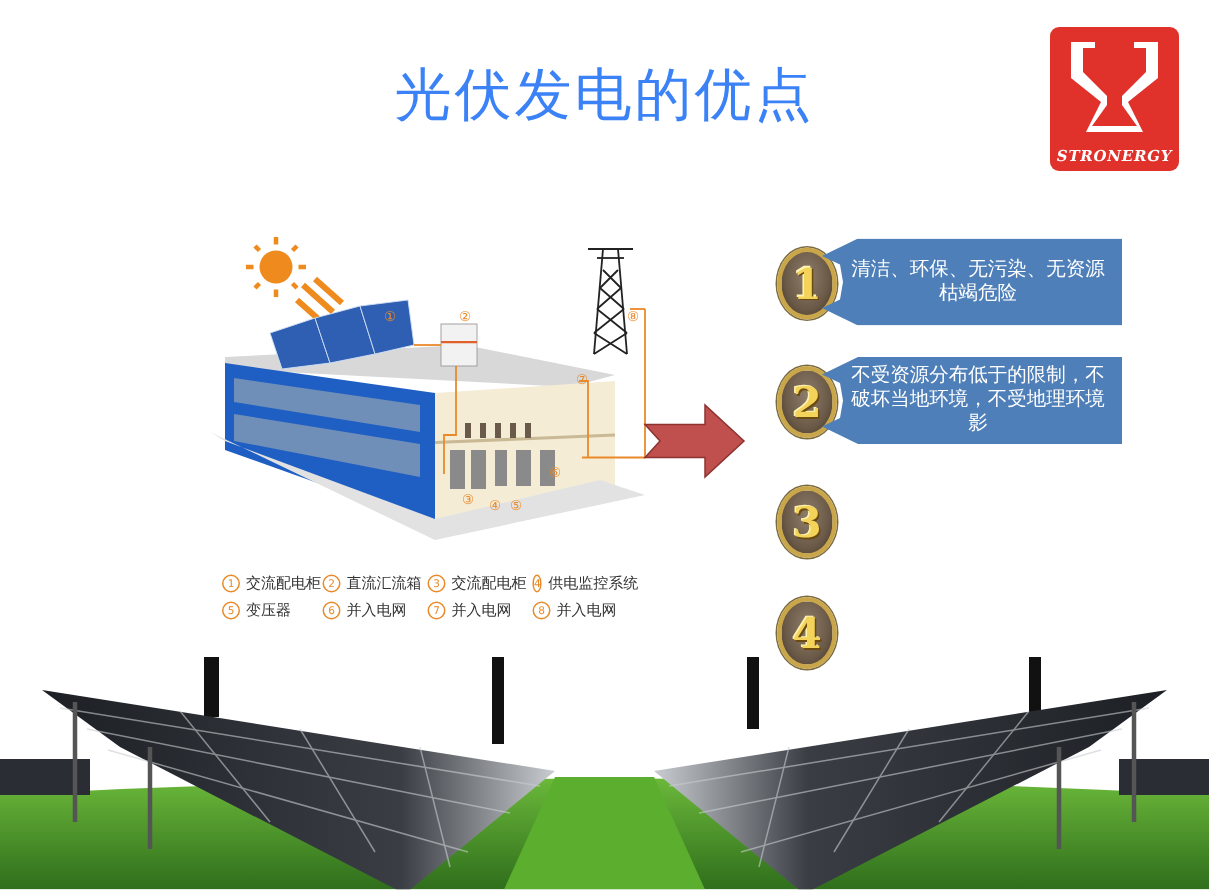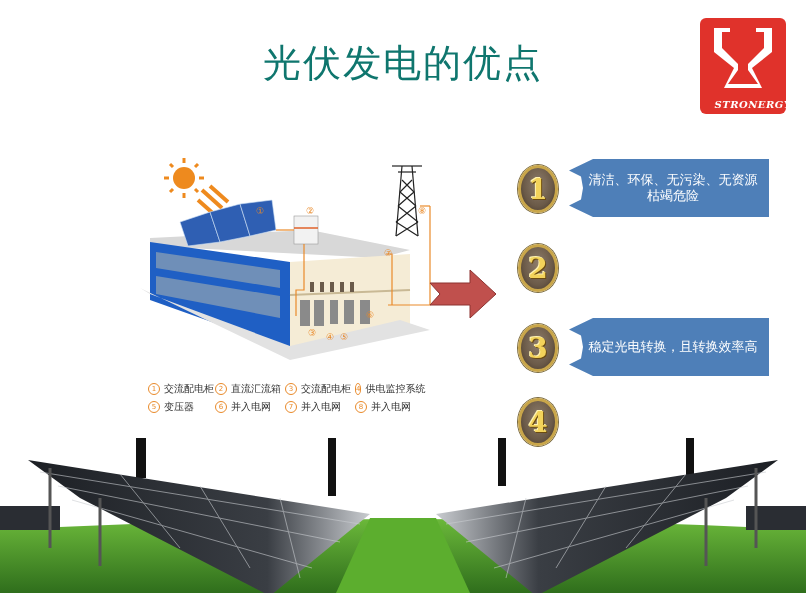--- a/index.html
+++ b/index.html
@@ -1,35 +1,35 @@
 <!DOCTYPE html>
 <html><head>
 <meta charset="utf-8">
 <style>
   html,body{margin:0;padding:0;}
   body{width:806px;height:593px;position:relative;overflow:hidden;background:#ffffff;font-family:"DejaVu Sans",sans-serif;}
-  .title{position:absolute;left:0;width:806px;top:38px;text-align:center;font-family:"DejaVu Serif",serif;font-size:38px;color:#0f766e;letter-spacing:2px;}
+  .title{position:absolute;left:0;width:806px;top:38px;text-align:center;font-family:"DejaVu Serif",serif;font-size:38px;color:#3b82f6;letter-spacing:2px;}
   .logo{position:absolute;left:700px;top:18px;width:86px;height:96px;background:#e0322b;border-radius:6px;}
   .logo svg{position:absolute;left:0;top:0;}
-  .logo .brand{position:absolute;left:0;width:86px;bottom:4px;text-align:center;color:#fff;font-family:"DejaVu Serif",serif;font-style:italic;font-size:10px;font-weight:bold;letter-spacing:0.5px;padding-left:10px;}
+  .logo .brand{position:absolute;left:0;width:86px;bottom:4px;text-align:center;color:#fff;font-family:"DejaVu Serif",serif;font-style:italic;font-size:10px;font-weight:bold;letter-spacing:0.5px;}
 
   
   .diagram{position:absolute;left:140px;top:150px;width:360px;height:228px;}
   .legend{position:absolute;left:148px;top:380px;width:320px;font-size:10px;color:#333;}
   .legend .row{display:flex;height:18px;align-items:center;}
   .legend .item{width:67px;display:flex;align-items:center;white-space:nowrap;}
   .legend .item:nth-child(2){width:70px;}
   .legend .item:nth-child(3){width:70px;}
   .legend .num{display:inline-block;width:10px;height:10px;border:1px solid #e98a2a;border-radius:50%;color:#e98a2a;font-size:7px;line-height:10px;text-align:center;margin-right:4px;}
 
   
   .benefit{position:absolute;left:518px;width:250px;height:58px;}
   .medal{position:absolute;left:0;top:6px;width:40px;height:48px;border-radius:50%;background:radial-gradient(ellipse at 50% 40%,#8e7d6b 0%,#6b5a48 60%,#3d3025 100%);border:3px solid #c9a64a;box-sizing:border-box;box-shadow:0 0 0 1px #7a6a40;}
   .medal span{position:absolute;left:0;top:0;width:100%;height:100%;display:flex;align-items:center;justify-content:center;font-family:"DejaVu Serif",serif;font-weight:bold;font-size:28px;color:#f3d35a;text-shadow:1px 1px 0 #6b4b10,-1px -1px 0 #fff3b0;}
-  .card{position:absolute;left:51px;top:0;width:200px;height:58px;background:#4e7fb8;color:#fff;font-size:13px;line-height:16px;display:flex;align-items:center;justify-content:center;text-align:center;padding:0 6px 0 14px;box-sizing:border-box;clip-path:polygon(12% 0,100% 0,100% 100%,12% 100%,0 80%,6% 70%,7% 50%,6% 30%,0 20%);}
+  .card{position:absolute;left:30px;top:0;width:200px;height:58px;background:#4e7fb8;color:#fff;font-size:13px;line-height:16px;display:flex;align-items:center;justify-content:center;text-align:center;padding:0 6px 0 14px;box-sizing:border-box;clip-path:polygon(12% 0,100% 0,100% 100%,12% 100%,0 80%,6% 70%,7% 50%,6% 30%,0 20%);}
 
   
   .field{position:absolute;left:0;top:438px;width:806px;height:155px;}
 </style>
 </head>
 <body>
 
 <div class="title">光伏发电的优点</div>
 
 <div class="logo">
@@ -230,24 +230,24 @@
 <div class="benefit" style="top:159px;">
   <div class="medal">
       <span>1</span>
     </div>
   <div class="card">清洁、环保、无污染、无资源枯竭危险</div>
 </div>
 <div class="benefit" style="top:238px;">
   <div class="medal">
       <span>2</span>
     </div>
+  <div class="card">不受资源分布低于的限制，不破坏当地环境，不受地理环境影</div>
 </div>
 <div class="benefit" style="top:318px;">
   <div class="medal">
       <span>3</span>
     </div>
-  <div class="card">稳定光电转换，且转换效率高</div>
 </div>
 <div class="benefit" style="top:392px;">
   <div class="medal">
       <span>4</span>
     </div>
 </div>
 
 </body></html>

